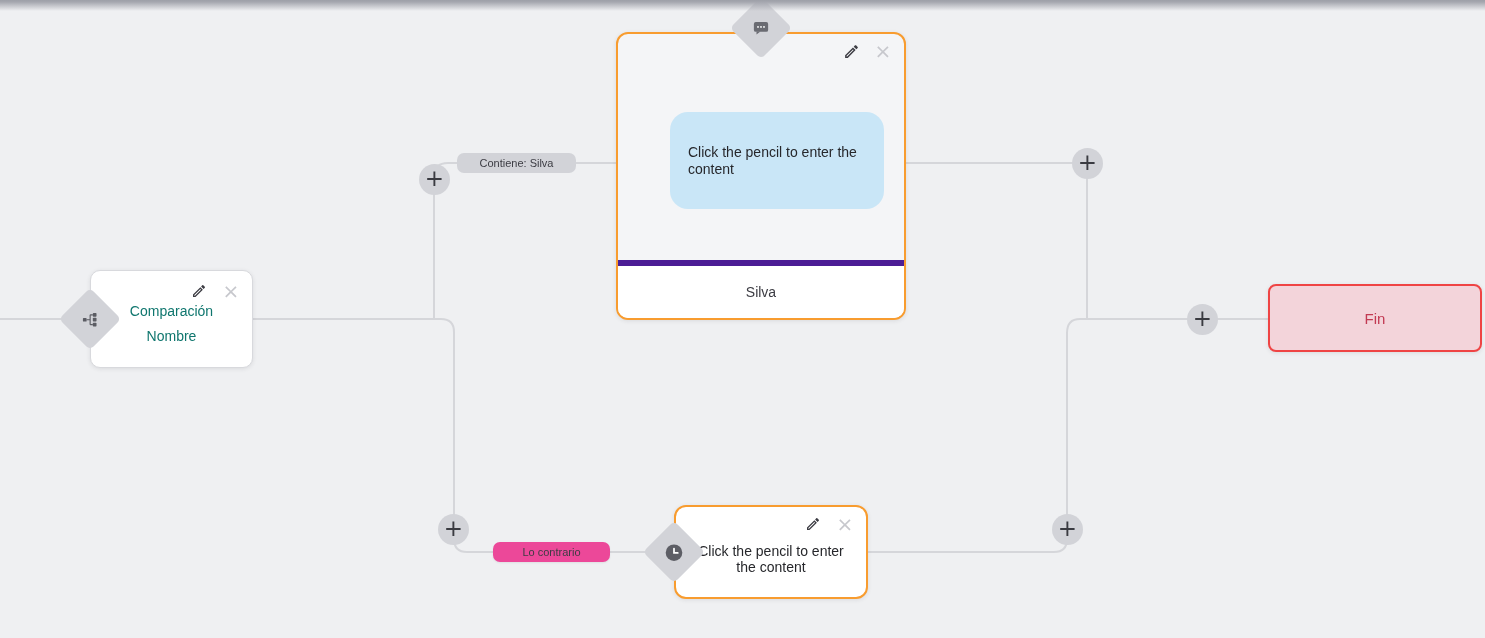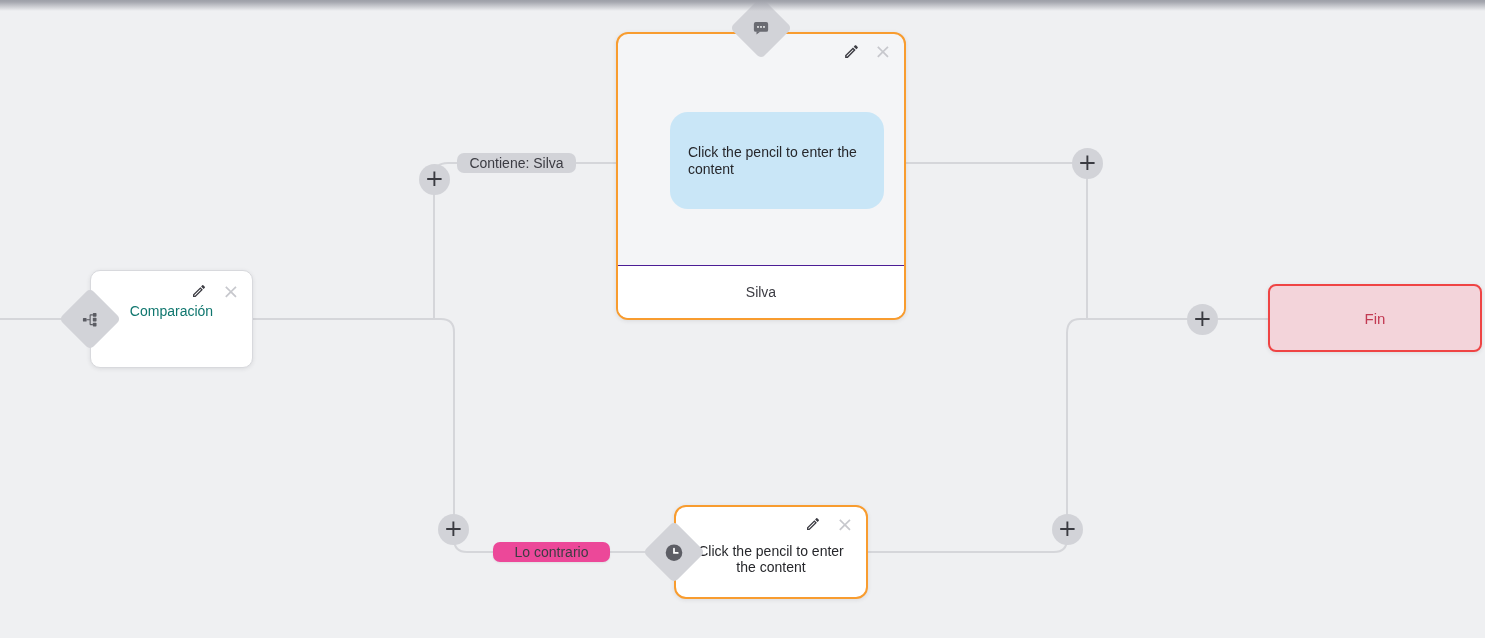--- a/index.html
+++ b/index.html
@@ -48,21 +48,21 @@
   .msg-bubble{
     position:absolute;left:52px;top:78px;width:214px;height:97px;
     background:#c9e6f7;border-radius:18px;
     box-sizing:border-box;
     padding:14px 18px;
     font-size:14px;line-height:17px;color:#26272b;
     display:flex;align-items:center;
   }
   .msg-footer{
     position:absolute;left:0;right:0;bottom:0;height:52px;
-    background:#ffffff;border-top:1px solid #4c1d95;
+    background:#ffffff;border-top:6px solid #4c1d95;
     display:flex;align-items:center;justify-content:center;
     font-size:14px;color:#3c3c43;
   }
   .node-action{
     left:674px;top:505px;width:194px;height:94px;
     border:2px solid #f89c2f;border-radius:12px;
   }
   .action-text{
     margin:36px 14px 0;
     text-align:center;
@@ -116,21 +116,21 @@
   .plus-btn span{
     font-size:23px;font-weight:400;color:#3a3b41;
     line-height:1;font-family:"DejaVu Sans",sans-serif;
     margin-top:-2px;
   }
 
   
   .pill{
     position:absolute;height:20px;border-radius:7px;
     display:flex;align-items:center;justify-content:center;
-    font-size:14px;color:#3c3c43;
+    font-size:11px;color:#3c3c43;
     z-index:6;cursor:pointer;
   }
   .pill-gray{background:#d2d3d8;}
   .pill-white{background:#ec4899;box-shadow:0 1px 2px rgba(40,44,52,.08);}
 </style>
 </head>
 <body>
 
 <div class="canvas">
 
@@ -169,20 +169,21 @@
         <svg width="16" height="16" viewBox="0 0 24 24" fill="#3c3c43">
           <path d="M14.06 9.02l.92.92L5.92 19H5v-.92l9.06-9.06M17.66 3c-.25 0-.51.1-.7.29l-1.83 1.83 3.75 3.75 1.83-1.83c.39-.39.39-1.02 0-1.41l-2.34-2.34c-.2-.2-.45-.29-.71-.29zm-3.6 3.19L3 17.25V21h3.75L17.81 9.94l-3.75-3.75z"></path>
         </svg>
       </button>
       <button class="icon-btn">
         <span class="close-glyph">×</span>
       </button>
     </div>
     <div class="cond-title">
       <div>Comparación</div>
+      <div>Nombre</div>
     </div>
   </div>
   <div class="diamond diamond-condition">
     <span class="badge-icon">
       <svg width="17" height="17" viewBox="0 0 24 24">
         <g fill="#5b5c63">
           <rect x="2" y="9.5" width="5.2" height="5.2" rx="1"></rect>
           <rect x="16" y="2.5" width="5.2" height="5.2" rx="1"></rect>
           <rect x="16" y="9.4" width="5.2" height="5.2" rx="1"></rect>
           <rect x="16" y="16.3" width="5.2" height="5.2" rx="1"></rect>

